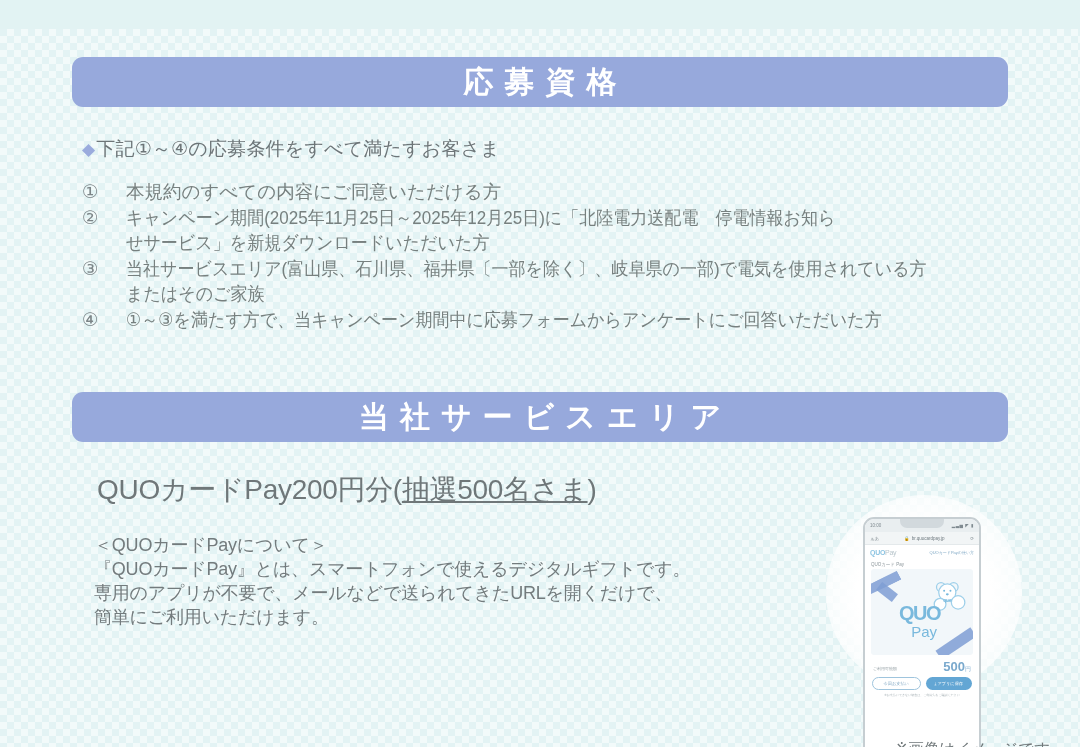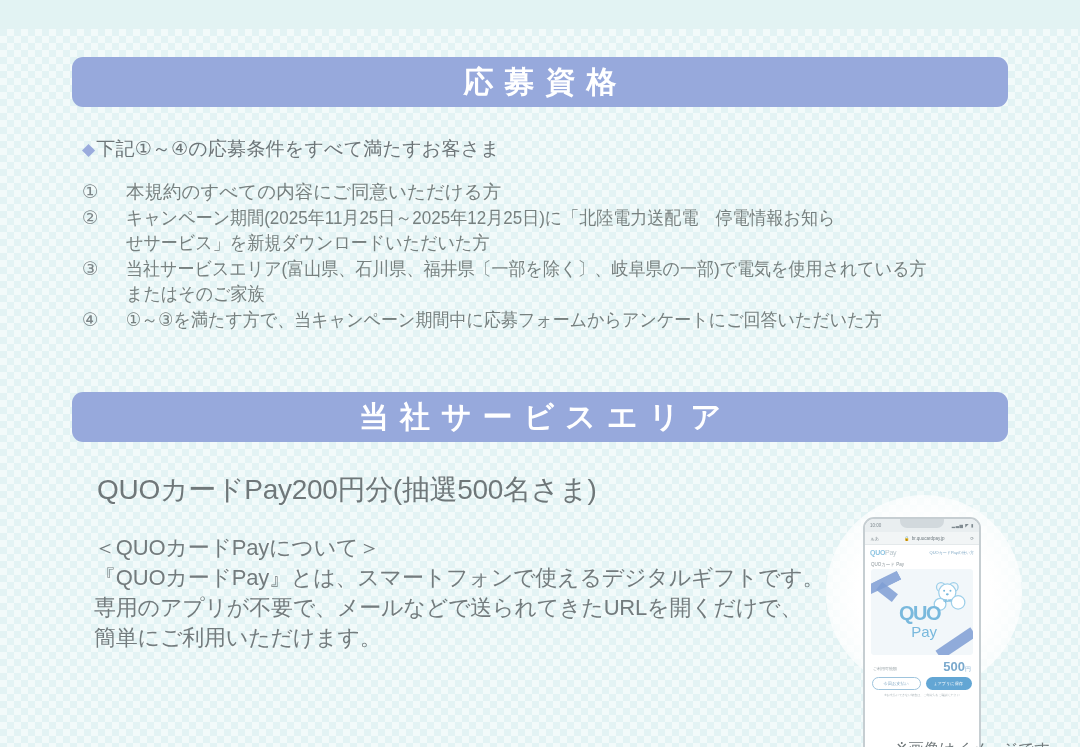--- a/index.html
+++ b/index.html
@@ -99,29 +99,30 @@
   #gift-amount {
     position: absolute;
     left: 97px;
     top: 442px;
     font-size: 28px;
     color: #6f7779;
     letter-spacing: -0.3px;
     white-space: nowrap;
   }
   #gift-amount .underlined {
+    text-decoration: underline;
     text-underline-offset: 2px;
   }
 
   #gift-desc {
     position: absolute;
     left: 94px;
     top: 504px;
-    font-size: 22px;
-    line-height: 30px;
+    font-size: 18px;
+    line-height: 24px;
     color: #737b7d;
     white-space: pre-line;
     letter-spacing: -0.2px;
   }
 
   #phone-figure {
     position: absolute;
     left: 826px;
     top: 466px;
     width: 200px;

